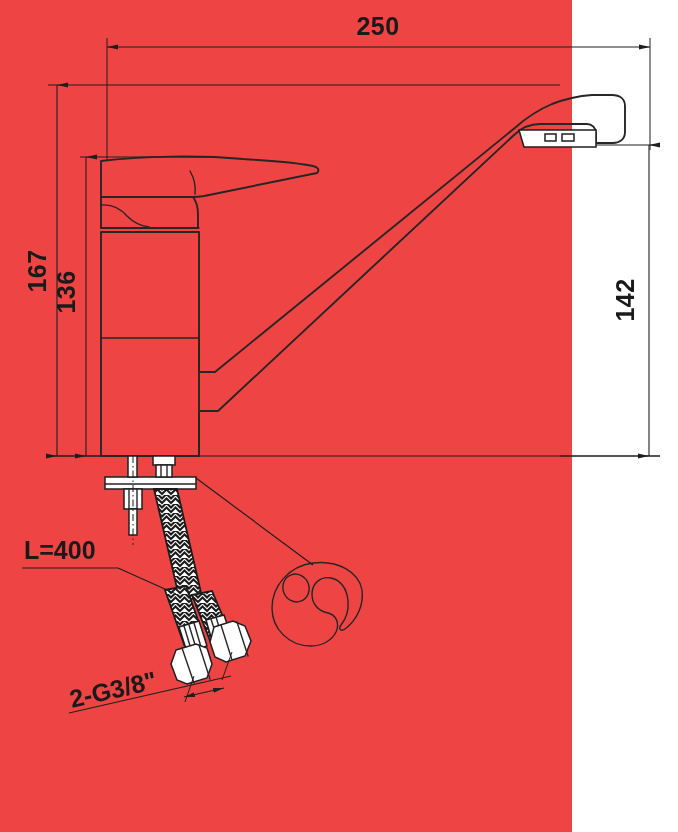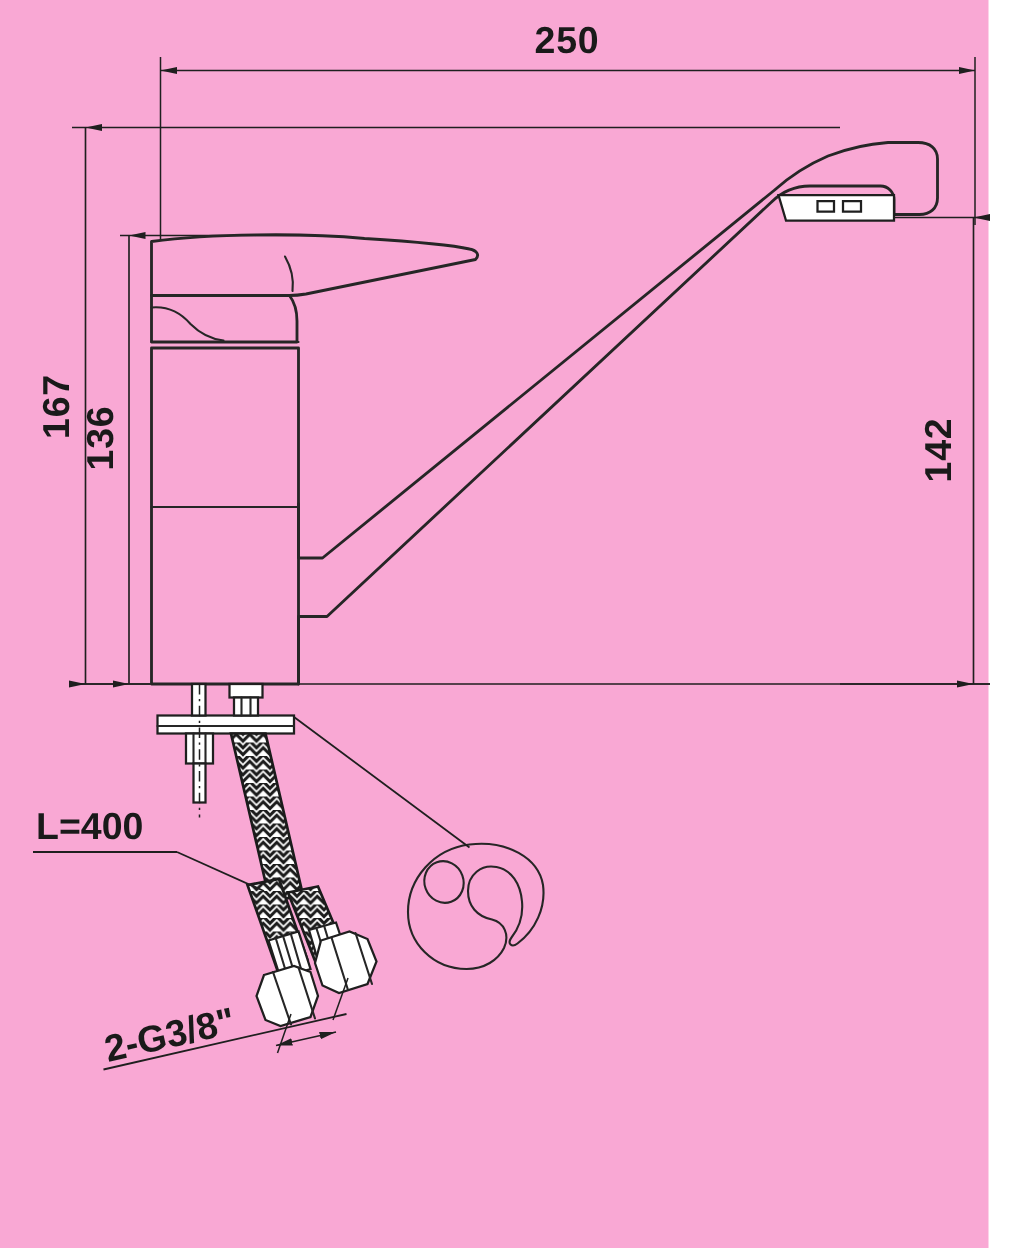--- a/index.html
+++ b/index.html
@@ -9,23 +9,23 @@
     background: #ffffff;
   }
   body {
     width: 678px;
     height: 832px;
     font-family: "Liberation Sans", sans-serif;
     overflow: hidden;
   }
   #drawing-root {
     position: relative;
-    width: 659px;
+    width: 572px;
     height: 832px;
-    background: #f9a8d4;
+    background: #ef4444;
   }
   svg.sheet {
     display: block;
     width: 678px;
     height: 832px;
   }
   .dim-text {
     font-family: "Liberation Sans", sans-serif;
     font-size: 25px;
     font-weight: bold;

